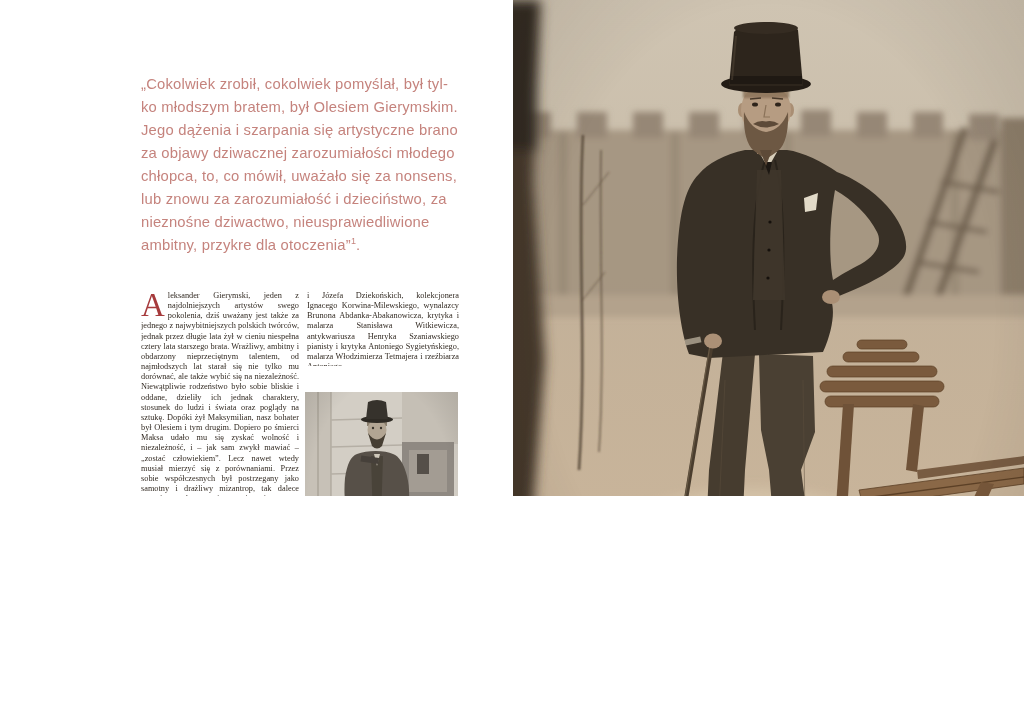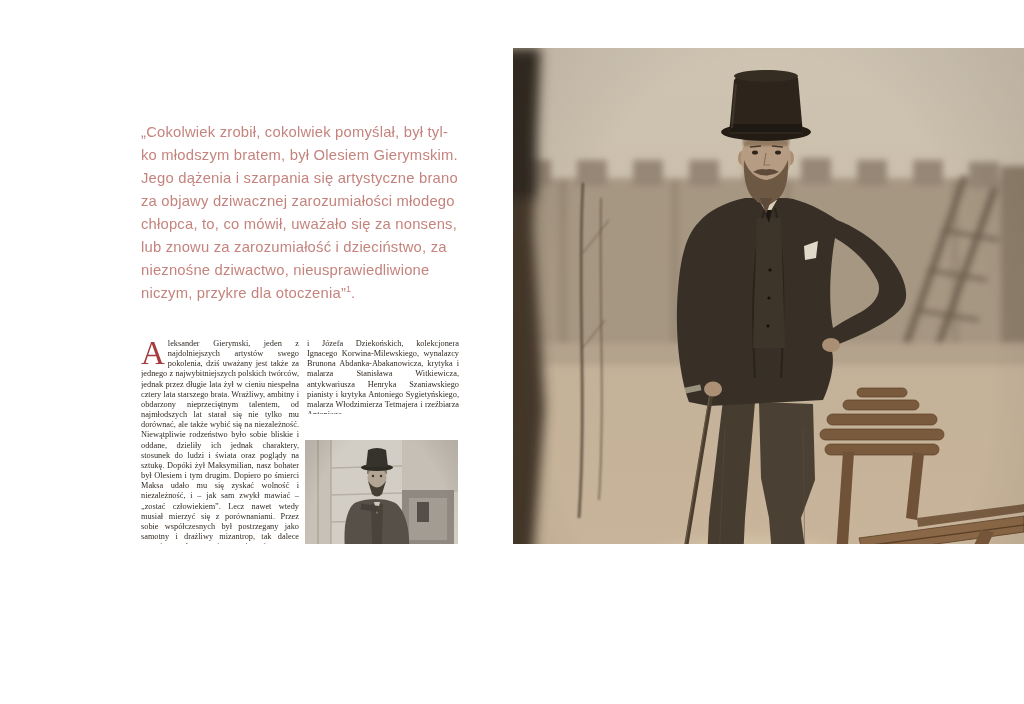--- a/index.html
+++ b/index.html
@@ -1,21 +1,20 @@
 <!DOCTYPE html>
 <html><head>
 <meta charset="utf-8">
 <style>
   * { box-sizing: border-box; }
   html,body { margin:0; padding:0; background:#ffffff; }
   .spread {
     position:relative; width:1024px; height:496px;
     background:#ffffff; overflow:hidden;
     font-family:"Liberation Sans", sans-serif;
-    margin-top:48px;
   }
   
   .quote {
     position:absolute; left:141px; top:73px;
     font-family:"Liberation Sans", sans-serif;
     font-weight:300;
     font-size:14.8px; line-height:23px; letter-spacing:.2px;
     color:#c5837d; white-space:pre;
   }
   .quote sup { font-size:9px; line-height:0; letter-spacing:0; }
@@ -60,21 +59,21 @@
 
 <div class="spread">
 
   <div class="quote"><span>„Cokolwiek zrobił, cokolwiek pomyślał, był tyl-
 ko młodszym bratem, był Olesiem Gierymskim.
 Jego dążenia i szarpania się artystyczne brano
 za objawy dziwacznej zarozumiałości młodego
 chłopca, to, co mówił, uważało się za nonsens,
 lub znowu za zarozumiałość i dzieciństwo, za
 nieznośne dziwactwo, nieusprawiedliwione</span>
-<span>niczym, przykre dla otoczenia”</span><sup>1</sup><span>.</span></div>
+<span>ambitny, przykre dla otoczenia”</span><sup>1</sup><span>.</span></div>
 
   <div class="bodycol col1">
     <span class="dropcap">A</span><span>leksander Gierymski, jeden z najdolniejszych artystów swego pokolenia, dziś uważany jest także za jednego z najwybitniejszych polskich twórców, jednak przez długie lata żył w cieniu niespełna cztery lata starszego brata. Wrażliwy, ambitny i obdarzony nieprzeciętnym talentem, od najmłodszych lat starał się nie tylko mu dorównać, ale także wybić się na niezależność. Niewątpliwie rodzeństwo było sobie bliskie i oddane, dzieliły ich jednak charaktery, stosunek do ludzi i świata oraz poglądy na sztukę. Dopóki żył Maksymilian, nasz bohater był Olesiem i tym drugim. Dopiero po śmierci Maksa udało mu się zyskać wolność i niezależność, i – jak sam zwykł mawiać – „zostać człowiekiem”. Lecz nawet wtedy musiał mierzyć się z porównaniami. Przez sobie współczesnych był postrzegany jako samotny i drażliwy mizantrop, tak dalece ogarnięty twórczą pasją ogarnięty, że gotowy w imię sztuki zrywać więzy przyjaźni, odrzucać kompromisy oraz artystyczne mody, i nieschlebiający gustom kolekcjonerów oraz krytyków. Mimo dręczących go kompleksów, braku ogłady towarzyskiej i trudnego charakteru potrafił zdobyć przyjaźń wielu wierzących w jego talent ludzi: towarzysza z Monachium Adama Chmielowskiego, bliskich rodzinie Gierymskich braci Prospera</span>
   </div>
 
   <div class="bodycol col2">
     <span>i Józefa Dziekońskich, kolekcjonera Ignacego Korwina-Milewskiego, wynalazcy Brunona Abdanka-Abakanowicza, krytyka i malarza Stanisława Witkiewicza, antykwariusza Henryka Szaniawskiego pianisty i krytyka Antoniego Sygietyńskiego, malarza Włodzimierza Tetmajera i rzeźbiarza Antoniego</span>
   </div>
 
   <div class="margin-captions">

